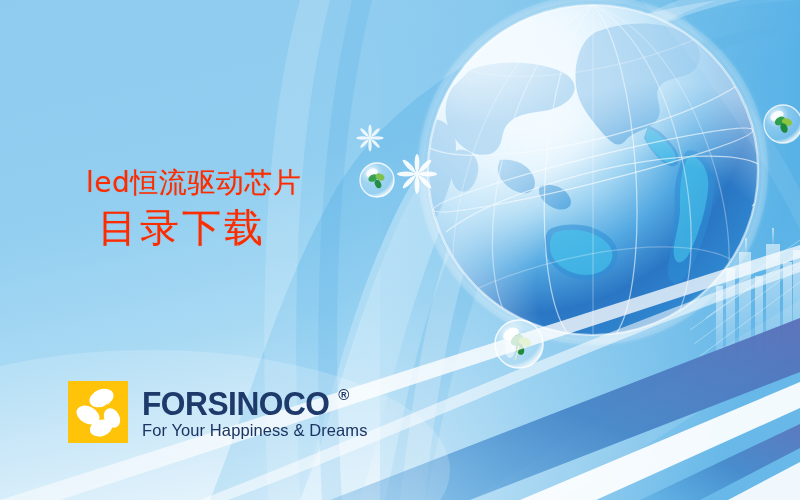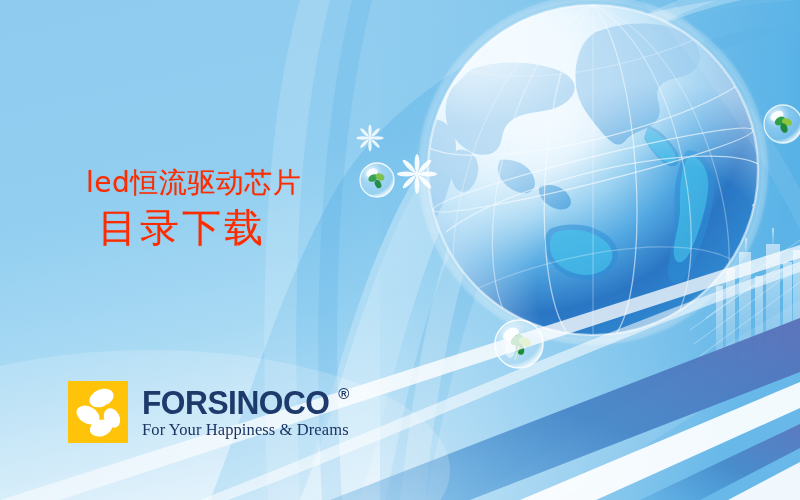--- a/index.html
+++ b/index.html
@@ -31,21 +31,21 @@
   #logomark{width:60px;height:62px;background:#ffc40a;position:relative;flex:0 0 auto;}
   #logotext{margin-left:14px;margin-top:2px;}
   #brandline{display:flex;align-items:flex-start;}
   #brandname{
     font-family:"Liberation Sans",sans-serif;
     font-weight:bold;font-size:33px;line-height:33px;
     color:#1e3a6b;letter-spacing:-0.5px;transform:scaleX(.96);transform-origin:left center;
   }
   #regmark{font-size:15px;color:#1e3a6b;line-height:16px;margin-left:1px;font-weight:bold;}
   #tagline{
-    font-family:Liberation Serif, serif;
+    font-family:Liberation Sans, sans-serif;
     font-size:16.5px;color:#1b3563;margin-top:1px;letter-spacing:.1px;
   }
 </style>
 </head>
 <body>
 
 <div id="banner">
 
   <svg class="layer" viewBox="0 0 800 500" width="800" height="500" xmlns="http://www.w3.org/2000/svg">
     <defs>

